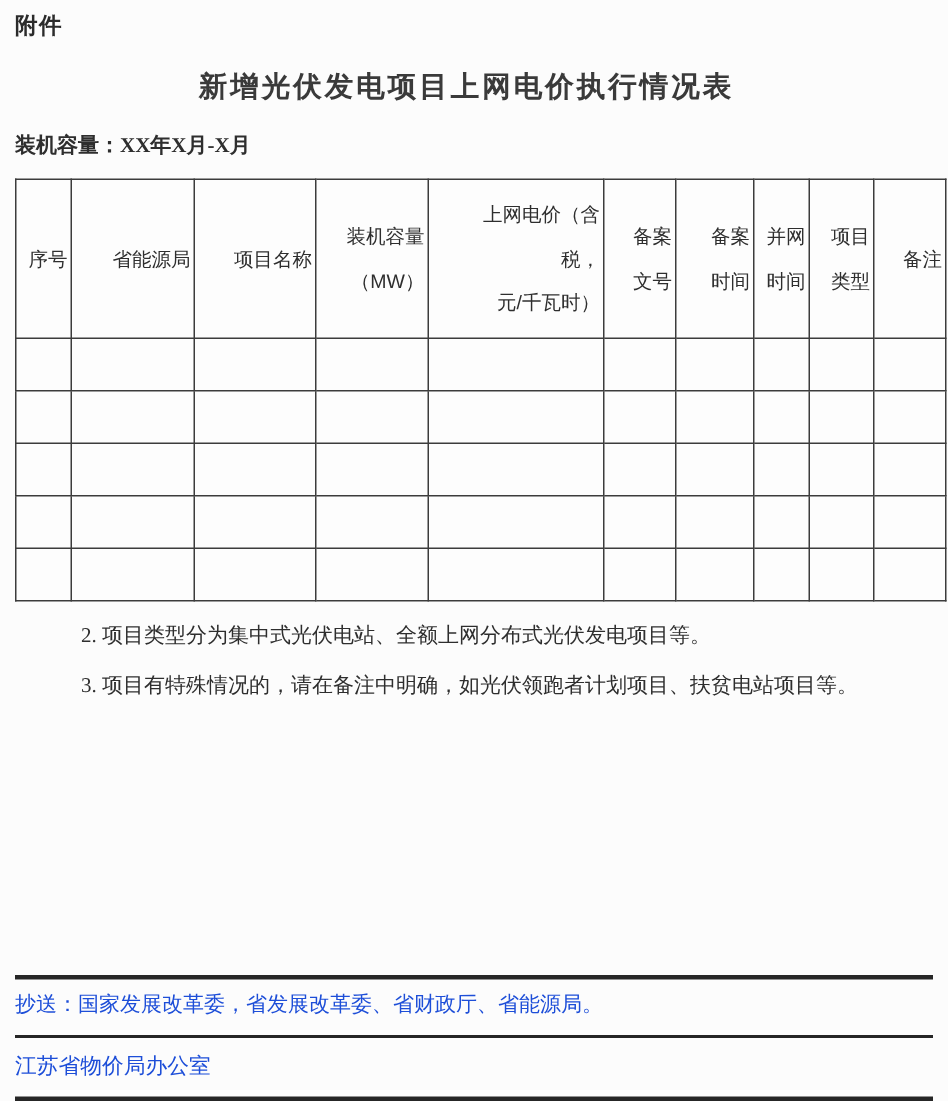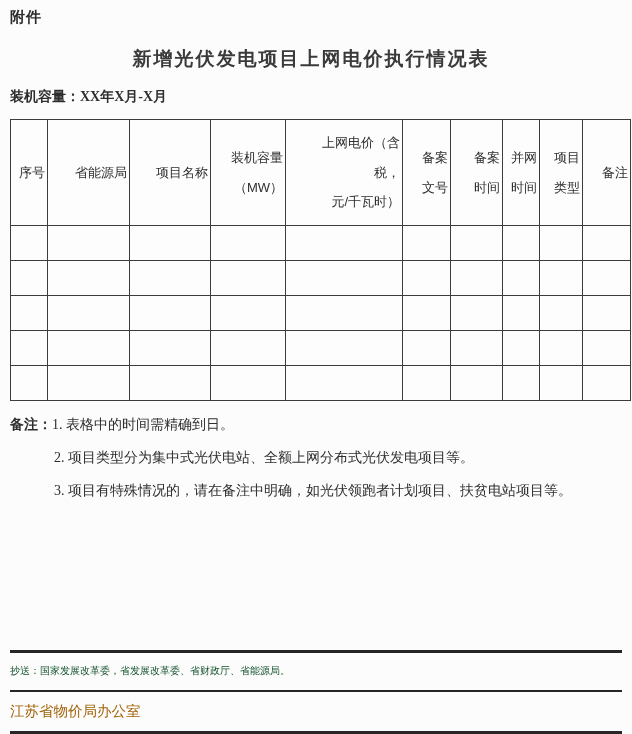--- a/index.html
+++ b/index.html
@@ -72,32 +72,32 @@
   .notes { margin-top: 14px; font-size: 14px; color: #2e2e2e; }
   .note-line { line-height: 20px; margin-bottom: 13px; padding-left: 44px; }
   .note-line.first { padding-left: 0; }
   .note-label { font-weight: bold; }
 
   .footer { position: absolute; left: 10px; right: 10px; top: 650px; }
   .rule { background: #262626; width: 100%; }
   .rule.thick { height: 3px; }
   .rule.thin  { height: 2px; }
   .cc {
-    font-size: 10px;
+    font-size: 14px;
     line-height: 20px;
     padding: 8px 0 9px 0;
-    color: #14532d;
+    color: #1d4ed8;
   }
   .issue-row {
     display: flex;
     justify-content: space-between;
     font-size: 14.5px;
     line-height: 20px;
     padding: 9px 0 10px 0;
-    color: #a16207;
+    color: #1d4ed8;
   }
 </style>
 </head>
 <body>
 
 <div class="page">
 
   <div class="attachment">附件</div>
 
   <h1 class="title">新增光伏发电项目上网电价执行情况表</h1>
@@ -196,23 +196,20 @@
           <td></td>
           <td></td>
           <td></td>
           <td></td>
           <td></td>
         </tr>
       </tbody>
   </table>
 
   <div class="notes">
-    <div class="note-line first">
-      <span class="note-label">备注：</span><span>1. 表格中的时间需精确到日。</span>
-    </div>
     <div class="note-line">2. 项目类型分为集中式光伏电站、全额上网分布式光伏发电项目等。</div>
     <div class="note-line">3. 项目有特殊情况的，请在备注中明确，如光伏领跑者计划项目、扶贫电站项目等。</div>
   </div>
 
   <div class="footer">
     <div class="rule thick"></div>
     <div class="cc">抄送：国家发展改革委，省发展改革委、省财政厅、省能源局。</div>
     <div class="rule thin"></div>
     <div class="issue-row">
       <span>江苏省物价局办公室</span>

